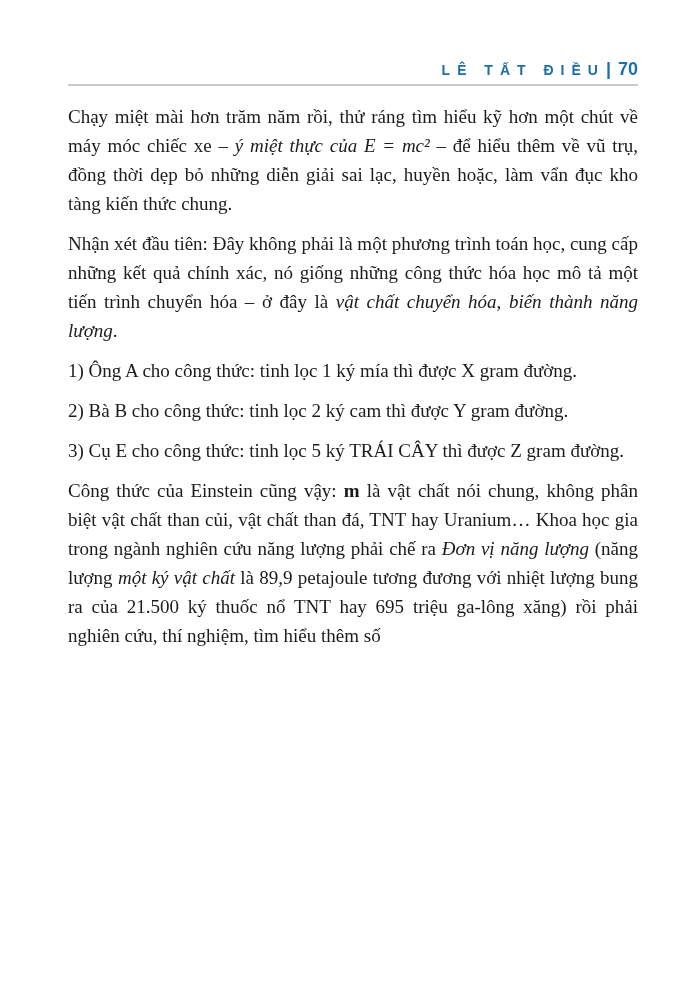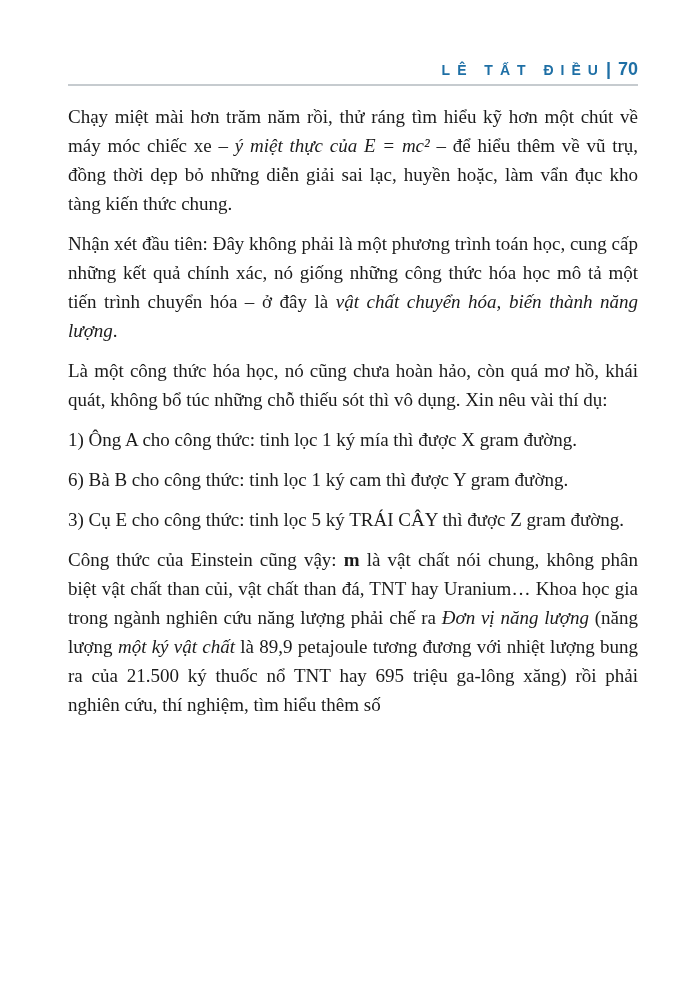--- a/index.html
+++ b/index.html
@@ -65,25 +65,24 @@
     <header>
       <div class="running-head"><span class="author">LÊ TẤT ĐIỀU</span><span class="sep">|</span><span class="pagenum">70</span></div>
       <div class="rule"></div>
     </header>
 
     <main>
       <p><span>Chạy miệt mài hơn trăm năm rồi, thử ráng tìm hiểu kỹ hơn một chút về máy móc chiếc xe – </span><span class="it">ý miệt thực của E = mc²</span><span> – để hiểu thêm về vũ trụ, đồng thời dẹp bỏ những diễn giải sai lạc, huyền hoặc, làm vẩn đục kho tàng kiến thức chung.</span></p>
 
       <p><span>Nhận xét đầu tiên: Đây không phải là một phương trình toán học, cung cấp những kết quả chính xác, nó giống những công thức hóa học mô tả một tiến trình chuyển hóa – ở đây là </span><span class="it">vật chất chuyển hóa, biến thành năng lượng</span><span>.</span></p>
 
-      <p><span>Là một công thức hóa học, nó cũng chưa hoàn hảo, còn quá mơ hồ, khái quát, không bổ túc những chỗ thiếu sót thì vô dụng. Xin nêu vài thí dụ:</span></p>
 
       <p><span>1) Ông A cho công thức: tinh lọc 1 ký mía thì được X gram đường.</span></p>
 
-      <p><span>6) Bà B cho công thức: tinh lọc 1 ký cam thì được Y gram đường.</span></p>
+      <p><span>2) Bà B cho công thức: tinh lọc 2 ký cam thì được Y gram đường.</span></p>
 
       <p><span>3) Cụ E cho công thức: tinh lọc 5 ký TRÁI CÂY thì được Z gram đường.</span></p>
 
 
       <p><span>Công thức của Einstein cũng vậy: </span><span class="bd">m</span><span> là vật chất nói chung, không phân biệt vật chất than củi, vật chất than đá, TNT hay Uranium… Khoa học gia trong ngành nghiên cứu năng lượng phải chế ra </span><span class="it">Đơn vị năng lượng</span><span> (năng lượng </span><span class="bi">một ký vật chất</span><span> là 89,9 petajoule tương đương với nhiệt lượng bung ra của 21.500 ký thuốc nổ TNT hay 695 triệu ga-lông xăng) rồi phải nghiên cứu, thí nghiệm, tìm hiểu thêm số</span></p>
     </main>
 
   </div>
 </div>
 

